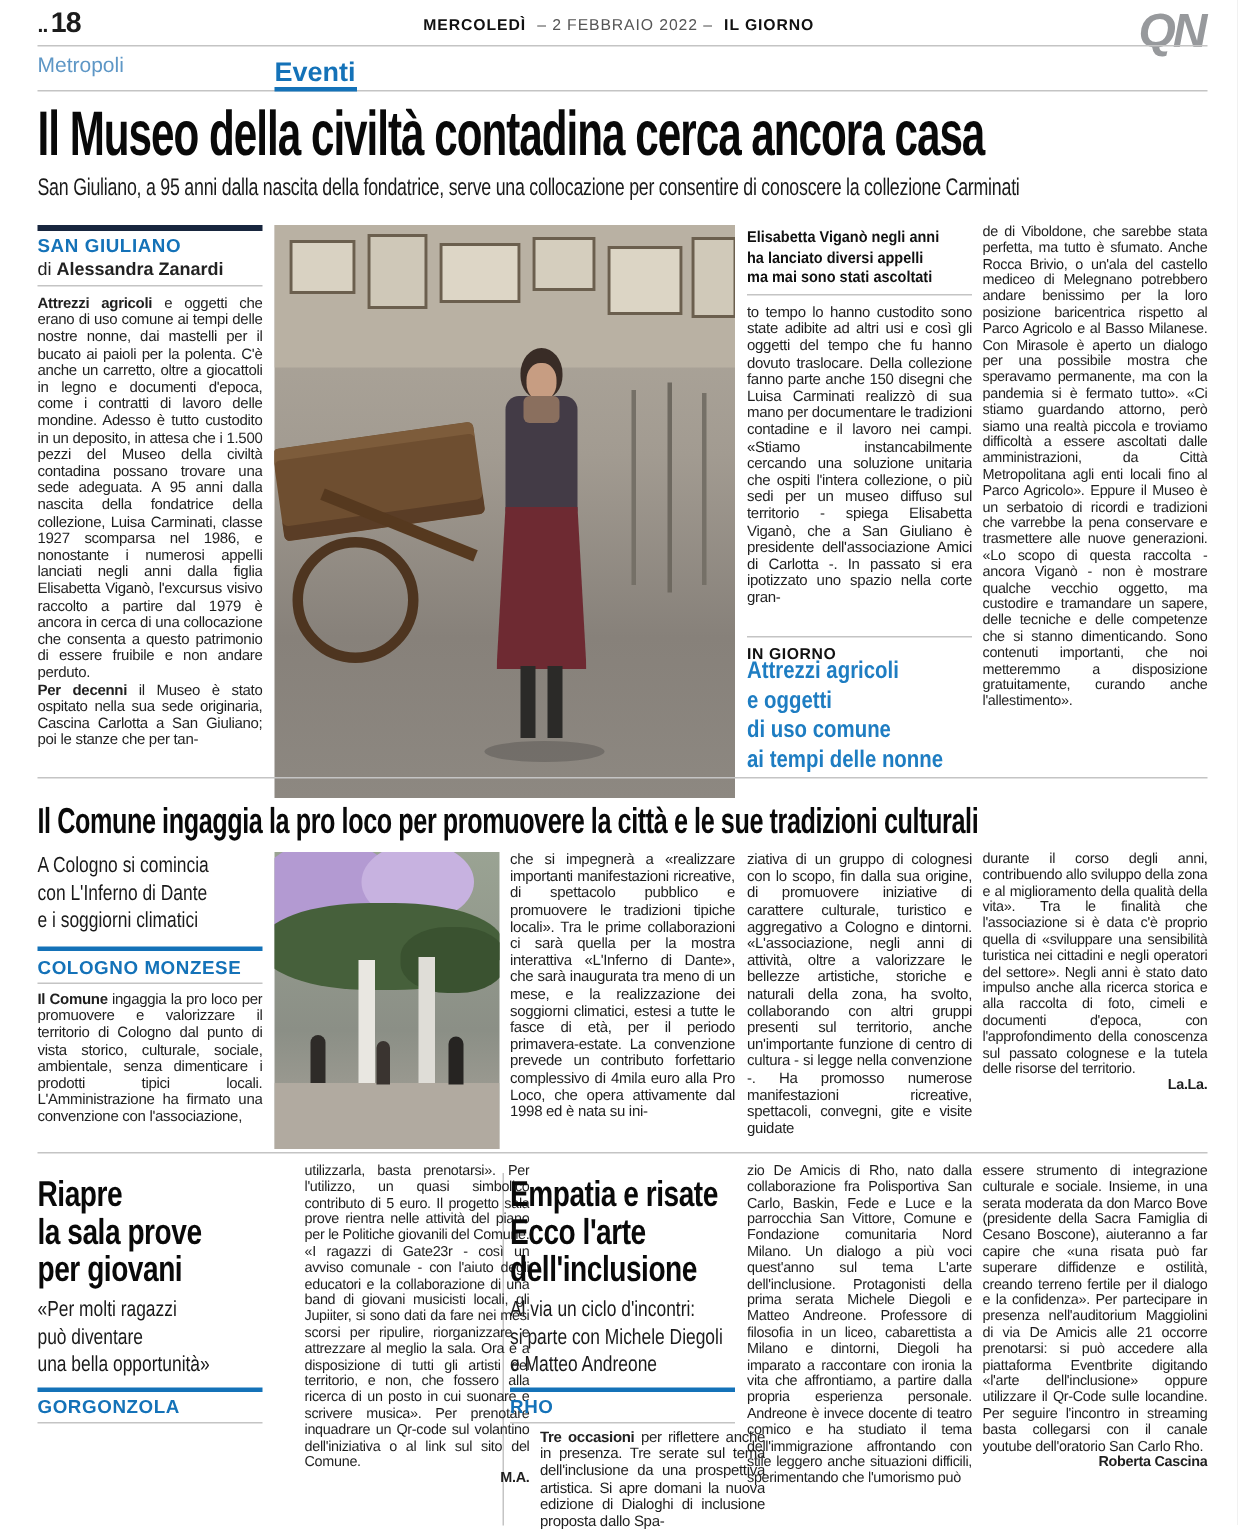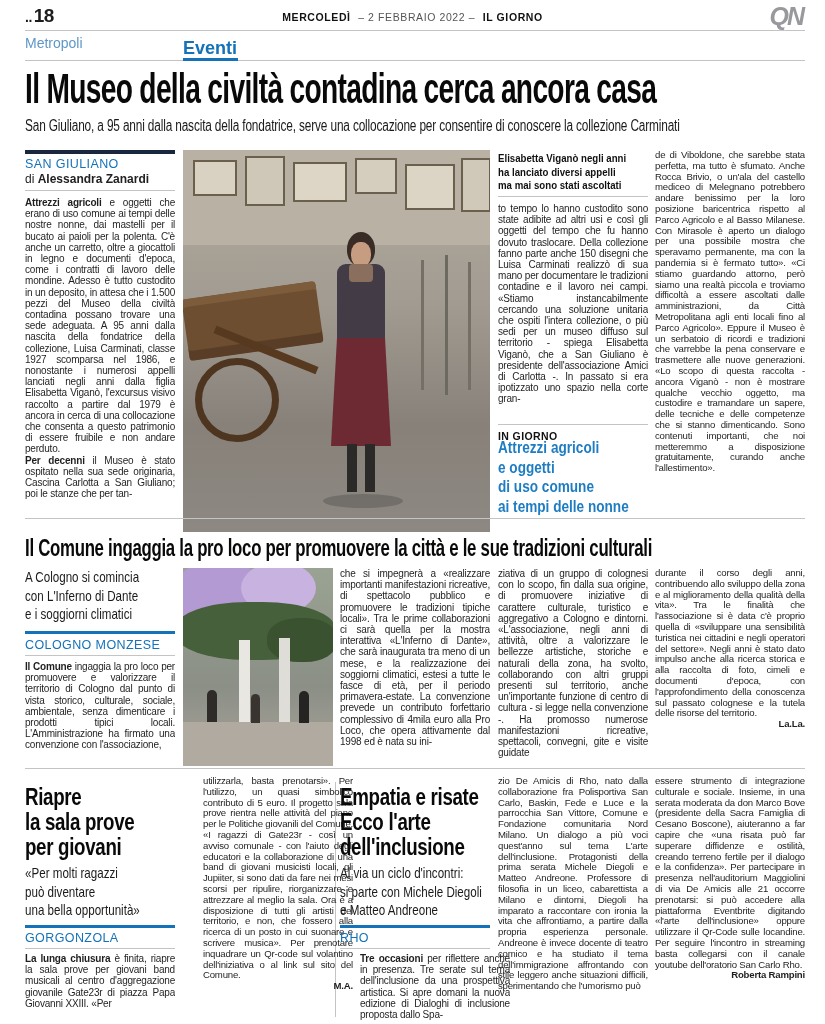--- a/index.html
+++ b/index.html
@@ -8,31 +8,31 @@
   .abs{position:absolute;}
   .rule{height:1px;background:var(--rule,#c4c4c4);}
   .vrule{width:1px;background:var(--rule,#c4c4c4);}
   .bar-dark{height:4px;background:var(--navy,#18263e);}
   .bar-blue{height:3px;background:var(--accent,#1472b8);}
   .pagenum{font-size:19px;font-weight:bold;letter-spacing:-0.5px;text-align:right;}
   .pagenum .dots{font-size:14px;font-weight:bold;margin-right:2px;}
   .dateline{left:0;right:0;text-align:center;font-size:10.5px;letter-spacing:0.6px;}
   .dateline .b{font-weight:bold;color:#111;text-align:center;}
   .dateline .m{color:#555;margin:0 4px;}
-  .qn-logo{font-size:25px;font-weight:900;font-style:italic;color:#97999c;letter-spacing:-2px;}
+  .qn-logo{font-size:32px;font-weight:900;font-style:italic;color:#97999c;letter-spacing:-2px;}
   .nav-section{font-size:14px;color:var(--accent_light,#5e97c6);}
   .nav-category{font-size:18px;font-weight:bold;color:var(--accent,#1472b8);}
   .headline-1{font-size:42px;line-height:46px;font-weight:800;color:#090909;letter-spacing:-1px;
               white-space:nowrap;transform:scaleX(0.67);transform-origin:0 0;}
   .subhead{font-size:16px;color:#1a1a1a;white-space:nowrap;transform:scaleX(0.74);transform-origin:0 0;letter-spacing:-0.2px;}
   .headline-2{font-size:24px;font-weight:800;color:#090909;letter-spacing:-0.4px;
               white-space:nowrap;transform:scaleX(0.70);transform-origin:0 0;}
   .headline-sm{transform:scaleX(0.78);transform-origin:0 0;}
   .headline-sm div{font-size:24px;line-height:25px;font-weight:800;color:#090909;white-space:nowrap;letter-spacing:-0.4px;}
-  .kicker{font-size:12.5px;font-weight:normal;color:var(--accent,#1472b8);letter-spacing:0.4px;}
+  .kicker{font-size:12.5px;font-weight:bold;color:var(--accent,#1472b8);letter-spacing:0.4px;}
   .byline{font-size:12px;color:#222;}
   .byline .nm{font-weight:bold;text-align:right;}
   .body{font-size:10px;line-height:11.2px;letter-spacing:-0.2px;text-align:justify;color:#1f1f1f;overflow:hidden;}
   .xtight{font-size:9.6px;line-height:10.8px;letter-spacing:-0.2px;text-align:justify;color:#1f1f1f;overflow:hidden;}
   .lead{font-weight:bold;}
   .sig{display:block;text-align:right;font-weight:bold;}
   .caption{transform:scaleX(0.92);transform-origin:0 0;}
   .caption div{font-size:10.5px;line-height:13.5px;font-weight:bold;color:#111;white-space:nowrap;}
   .standfirst{transform:scaleX(0.8);transform-origin:0 0;}
   .standfirst div{font-size:14.5px;line-height:18.5px;color:#1a1a1a;white-space:nowrap;}
@@ -161,23 +161,20 @@
     <div>per giovani</div>
   </div>
   <div class="abs standfirst" style="left:25px;top:864px;">
     <div>«Per molti ragazzi</div>
     <div>può diventare</div>
     <div>una bella opportunità»</div>
   </div>
   <div class="abs bar-blue" style="left:25px;top:925px;width:150px;"></div>
   <div class="abs kicker" style="left:25px;top:931px;">GORGONZOLA</div>
   <div class="abs rule" style="left:25px;top:948px;width:150px;"></div>
-  <div class="abs body" style="left:25px;top:953px;width:150px;height:71px;">
-    <span class="lead">La lunga chiusura</span><span> è finita, riapre la sala prove per giovani band musicali al centro d'aggregazione giovanile Gate23r di piazza Papa Giovanni XXIII. «Per</span>
-  </div>
   <div class="abs xtight" style="left:183px;top:776px;width:150px;height:241px;margin-left:20px;">
     <span>utilizzarla, basta prenotarsi». Per l'utilizzo, un quasi simbolico contributo di 5 euro. Il progetto sala prove rientra nelle attività del piano per le Politiche giovanili del Comune. «I ragazzi di Gate23r - così un avviso comunale - con l'aiuto degli educatori e la collaborazione di una band di giovani musicisti locali, gli Jupiiter, si sono dati da fare nei mesi scorsi per ripulire, riorganizzare e attrezzare al meglio la sala. Ora è a disposizione di tutti gli artisti del territorio, e non, che fossero alla ricerca di un posto in cui suonare e scrivere musica». Per prenotare inquadrare un Qr-code sul volantino dell'iniziativa o al link sul sito del Comune.</span>
     <span class="sig">M.A.</span>
   </div>
 
   <div class="abs headline-sm" style="left:340px;top:784px;">
     <div>Empatia e risate</div>
     <div>Ecco l'arte</div>
     <div>dell'inclusione</div>
   </div>
@@ -188,16 +185,16 @@
   </div>
   <div class="abs bar-blue" style="left:340px;top:925px;width:150px;"></div>
   <div class="abs kicker" style="left:340px;top:931px;">RHO</div>
   <div class="abs rule" style="left:340px;top:948px;width:150px;"></div>
   <div class="abs body" style="left:360px;top:953px;width:150px;height:71px;">
     <span class="lead">Tre occasioni</span><span> per riflettere anche in presenza. Tre serate sul tema dell'inclusione da una prospettiva artistica. Si apre domani la nuova edizione di Dialoghi di inclusione proposta dallo Spa-</span>
   </div>
   <div class="abs xtight" style="left:498px;top:776px;width:150px;height:246px;">zio De Amicis di Rho, nato dalla collaborazione fra Polisportiva San Carlo, Baskin, Fede e Luce e la parrocchia San Vittore, Comune e Fondazione comunitaria Nord Milano. Un dialogo a più voci quest'anno sul tema L'arte dell'inclusione. Protagonisti della prima serata Michele Diegoli e Matteo Andreone. Professore di filosofia in un liceo, cabarettista a Milano e dintorni, Diegoli ha imparato a raccontare con ironia la vita che affrontiamo, a partire dalla propria esperienza personale. Andreone è invece docente di teatro comico e ha studiato il tema dell'immigrazione affrontando con stile leggero anche situazioni difficili, sperimentando che l'umorismo può</div>
   <div class="abs xtight" style="left:655px;top:776px;width:150px;height:246px;">
     <span>essere strumento di integrazione culturale e sociale. Insieme, in una serata moderata da don Marco Bove (presidente della Sacra Famiglia di Cesano Boscone), aiuteranno a far capire che «una risata può far superare diffidenze e ostilità, creando terreno fertile per il dialogo e la confidenza». Per partecipare in presenza nell'auditorium Maggiolini di via De Amicis alle 21 occorre prenotarsi: si può accedere alla piattaforma Eventbrite digitando «l'arte dell'inclusione» oppure utilizzare il Qr-Code sulle locandine. Per seguire l'incontro in streaming basta collegarsi con il canale youtube dell'oratorio San Carlo Rho.</span>
-    <span class="sig">Roberta Rampini</span>
+    <span class="sig">Roberta Cascina</span>
   </div>
 
 </div>
 
 </body></html>

